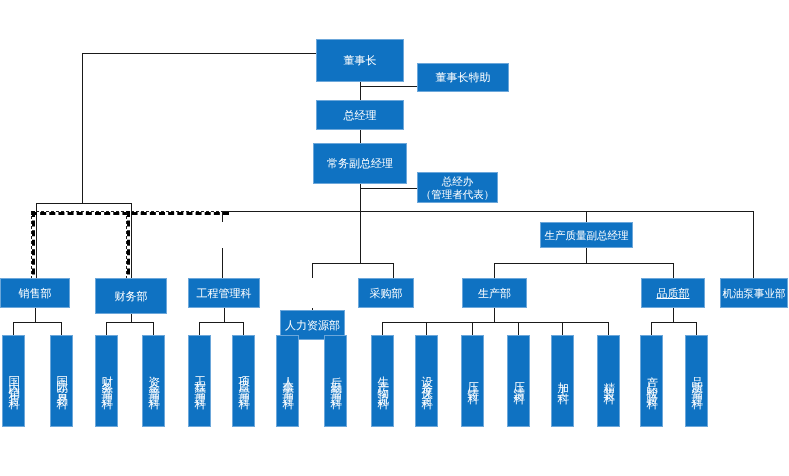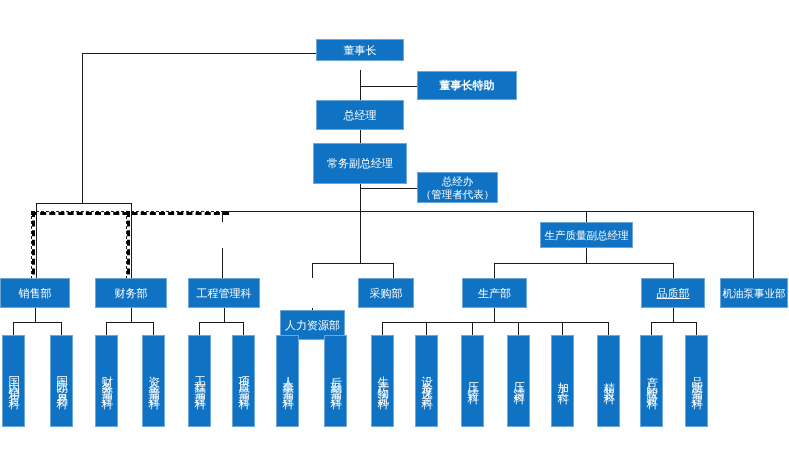--- a/index.html
+++ b/index.html
@@ -95,33 +95,33 @@
   <div class="vl" style="left:472px;top:322px;height:13px;"></div>
   <div class="vl" style="left:518px;top:322px;height:13px;"></div>
   <div class="vl" style="left:562px;top:322px;height:13px;"></div>
   <div class="vl" style="left:608px;top:322px;height:13px;"></div>
 
   <div class="vl" style="left:673px;top:308px;height:14px;"></div>
   <div class="hl" style="left:651px;top:322px;width:46px;"></div>
   <div class="vl" style="left:651px;top:322px;height:13px;"></div>
   <div class="vl" style="left:696px;top:322px;height:13px;"></div>
 
-  <div class="box" style="left:316px;top:39px;width:88px;height:22px;">董事长</div>
-  <div class="box" style="left:417px;top:71px;width:100px;height:29px;font-weight:bold;">董事长特助</div>
+  <div class="box" style="left:316px;top:39px;width:88px;height:43px;">董事长</div>
+  <div class="box" style="left:417px;top:63px;width:92px;height:29px;">董事长特助</div>
   <div class="box" style="left:316px;top:100px;width:88px;height:30px;">总经理</div>
   <div class="box" style="left:313px;top:143px;width:94px;height:41px;">常务副总经理</div>
   <div class="box two-line tight" style="left:417px;top:172px;width:81px;height:31px;">
     <span>总经办</span>
     <span>（管理者代表）</span>
   </div>
 
   <div class="box tight" style="left:540px;top:222px;width:93px;height:26px;">生产质量副总经理</div>
 
   <div class="box" style="left:0px;top:278px;width:70px;height:30px;">销售部</div>
-  <div class="box" style="left:95px;top:278px;width:72px;height:30px;">财务部</div>
+  <div class="box" style="left:95px;top:278px;width:72px;height:36px;">财务部</div>
   <div class="box" style="left:188px;top:278px;width:72px;height:30px;">工程管理科</div>
   <div class="box" style="left:280px;top:278px;width:65px;height:30px;margin-top:32px;">人力资源部</div>
   <div class="box" style="left:358px;top:278px;width:56px;height:30px;">采购部</div>
   <div class="box" style="left:462px;top:278px;width:65px;height:30px;">生产部</div>
   <div class="box" style="left:641px;top:278px;width:64px;height:30px;text-decoration:underline;">品质部</div>
   <div class="box tight" style="left:720px;top:278px;width:68px;height:30px;">机油泵事业部</div>
 
   <div class="vbox" style="left:2px;top:335px;width:23px;height:92px;">
       <span>国内销售科</span>
     </div>

